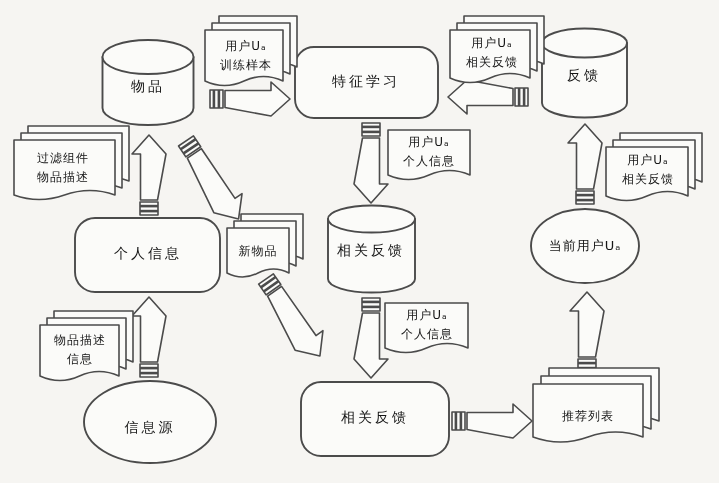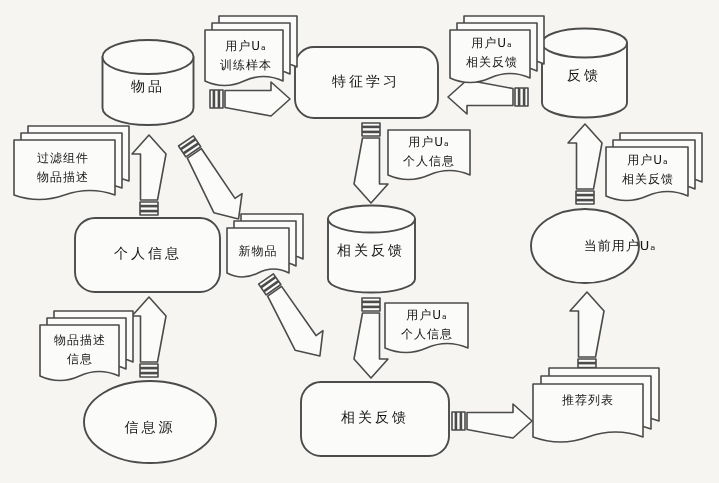--- a/index.html
+++ b/index.html
@@ -10,21 +10,21 @@
   }
   .stage svg { position:absolute; left:0; top:0; }
   .shape { fill:var(--fill); stroke:var(--line); stroke-width:1.6; stroke-linejoin:round; stroke-linecap:round; }
   .node  { stroke-width:1.9; }
   .stripe { fill:var(--line); stroke:none; }
   .label {
     position:absolute; transform:translate(-50%,-50%);
     text-align:center; color:var(--text); font-weight:normal; white-space:pre-line;
   }
   .node-label { font-size:14px; letter-spacing:3px; line-height:1.4; }
-  .small-node-label { font-size:13px; letter-spacing:1px; line-height:1.4;margin-left:35px; }
+  .small-node-label { font-size:13px; letter-spacing:1px; line-height:1.4; }
   .doc-label  { font-size:12px; letter-spacing:1px; line-height:1.55; }
 </style>
 </head>
 <body>
 
 <div class="stage">
   <svg width="719" height="483" viewBox="0 0 719 483">
     <defs>
       <g id="arr">
         <rect class="shape" x="0" y="-9" width="13" height="18"></rect>
@@ -132,14 +132,14 @@
 物品描述</div>
   <div class="label doc-label" style="left:258px; top:251px">新物品</div>
   <div class="label doc-label" style="left:429px; top:152px">用户Uₐ
 个人信息</div>
   <div class="label doc-label" style="left:427px; top:325px">用户Uₐ
 个人信息</div>
   <div class="label doc-label" style="left:648px; top:170px">用户Uₐ
 相关反馈</div>
   <div class="label doc-label" style="left:80px;  top:350px">物品描述
 信息</div>
-  <div class="label doc-label" style="left:588px; top:400px">推荐列表</div>
+  <div class="label doc-label" style="left:588px; top:416px">推荐列表</div>
 </div>
 
 </body></html>

